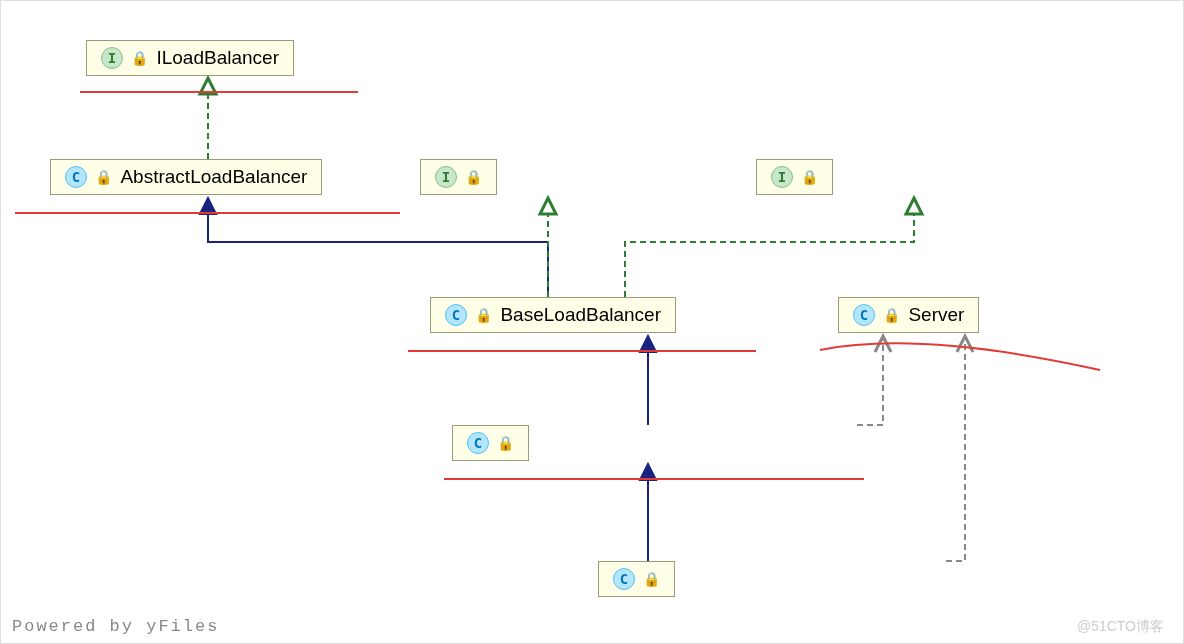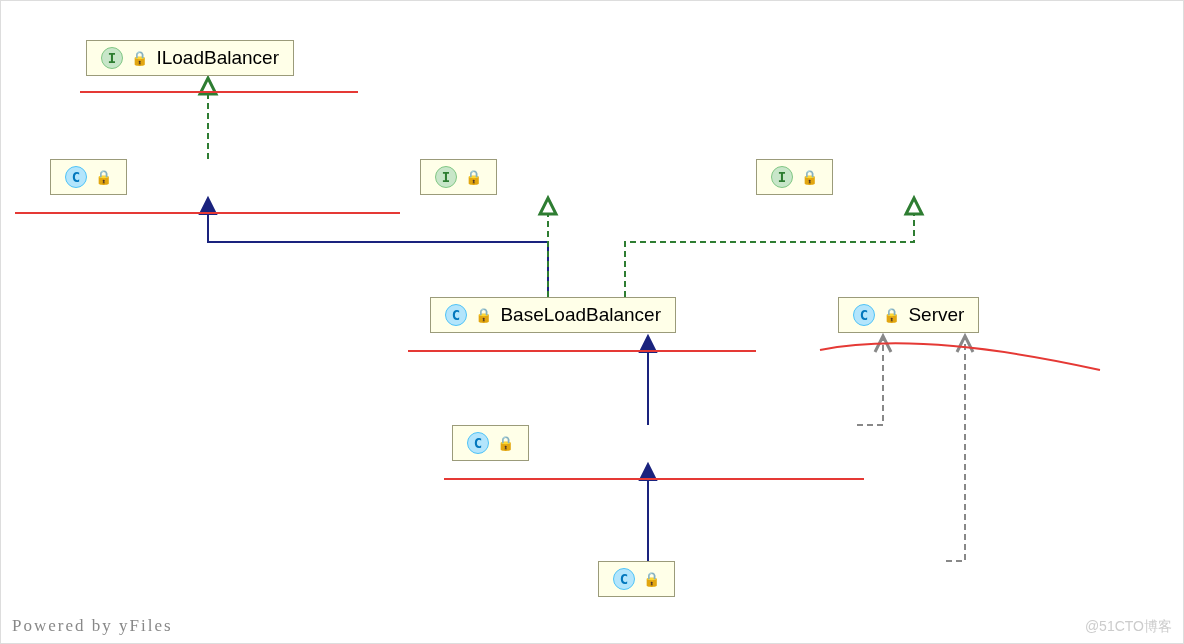--- a/index.html
+++ b/index.html
@@ -4,22 +4,22 @@
 <style>
 * { box-sizing: border-box; }
 body { margin: 0; font-family: Arial, sans-serif; background: #fff; position: relative; width: 1184px; height: 644px; overflow: hidden; }
 .canvas { position: relative; width: 1184px; height: 644px; }
 .node { position: absolute; background: #FFFFE8; border: 1px solid #9B9B7A; padding: 6px 14px; display: flex; align-items: center; gap: 8px; font-size: 19px; }
 .icon-circle { width: 22px; height: 22px; border-radius: 50%; display: flex; align-items: center; justify-content: center; font-family: monospace; font-weight: bold; font-size: 14px; }
 .icon-i { background: #C8E6C9; border: 1px solid #81C784; color: #2E7D32; }
 .icon-c { background: #B3E5FC; border: 1px solid #4FC3F7; color: #0277BD; }
 .lock { color: #9E9D24; font-size: 14px; }
 .redline { position: absolute; height: 2px; background: #E53935; }
-.footer-left { position: absolute; bottom: 8px; left: 12px; color: #888; font-size: 17px; letter-spacing: 2px; font-family: Liberation Serif, serif; }
-.footer-right { position: absolute; bottom: 8px; right: 12px; color: #ccc; font-size: 14px; }
+.footer-left { position: absolute; bottom: 8px; left: 12px; color: #888; font-size: 17px; letter-spacing: 2px; font-family: Liberation Mono, monospace; }
+.footer-right { position: absolute; bottom: 8px; right: 20px; color: #ccc; font-size: 14px; }
 svg.edges { position: absolute; top: 0; left: 0; width: 1184px; height: 644px; pointer-events: none; }
 .border-frame { position: absolute; top: 0; left: 0; right: 0; bottom: 0; border: 1px solid #ddd; pointer-events: none; }
 .node-label { white-space: nowrap; }
 </style>
 </head>
 <body>
 
 <div class="canvas">
 
   <svg class="edges">
@@ -61,20 +61,21 @@
 
   <div class="node" style="left:86px; top:40px;">
     <span class="icon-circle icon-i">I</span>
     <span class="lock">🔒</span>
     <span class="node-label">ILoadBalancer</span>
   </div>
 
   <div class="node" style="left:50px; top:159px;">
     <span class="icon-circle icon-c">C</span>
     <span class="lock">🔒</span>
+    <span class="node-label">AbstractLoadBalancer</span>
   </div>
 
   <div class="node" style="left:420px; top:159px;">
     <span class="icon-circle icon-i">I</span>
     <span class="lock">🔒</span>
   </div>
 
   <div class="node" style="left:756px; top:159px;">
     <span class="icon-circle icon-i">I</span>
     <span class="lock">🔒</span>

